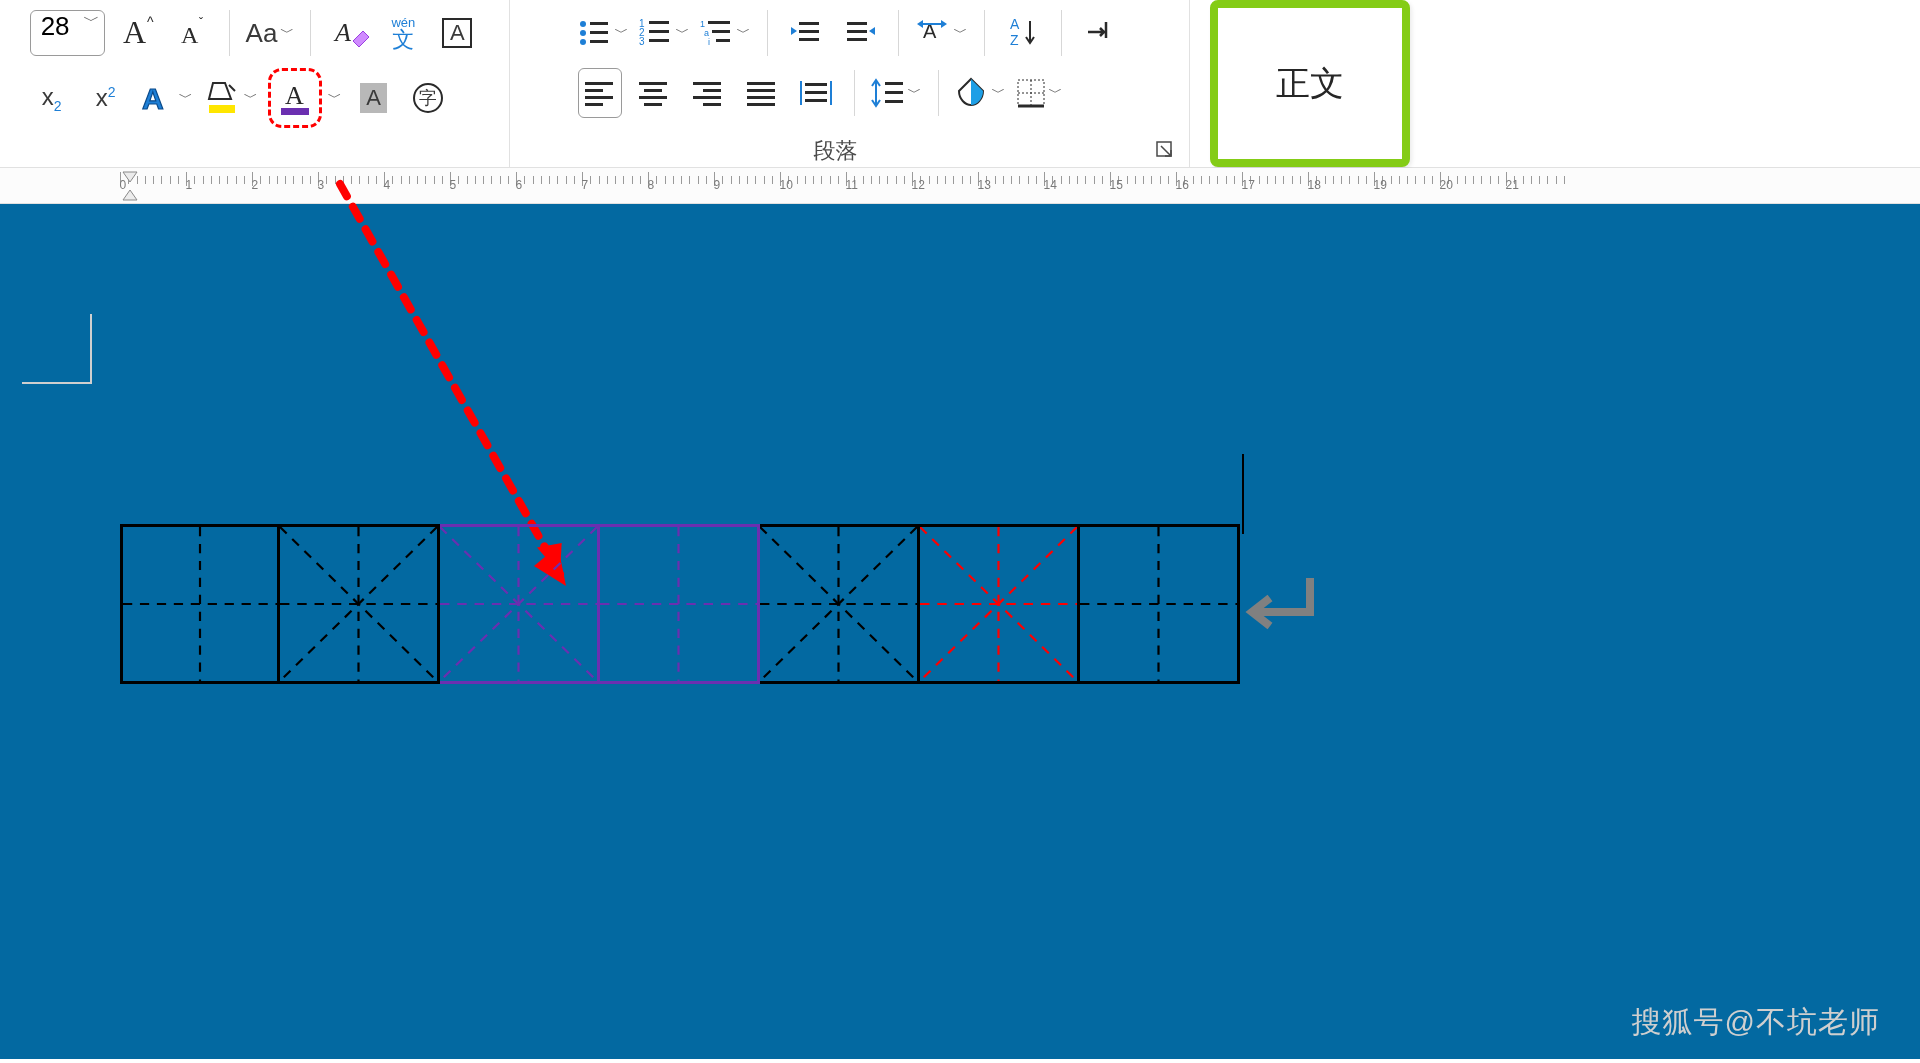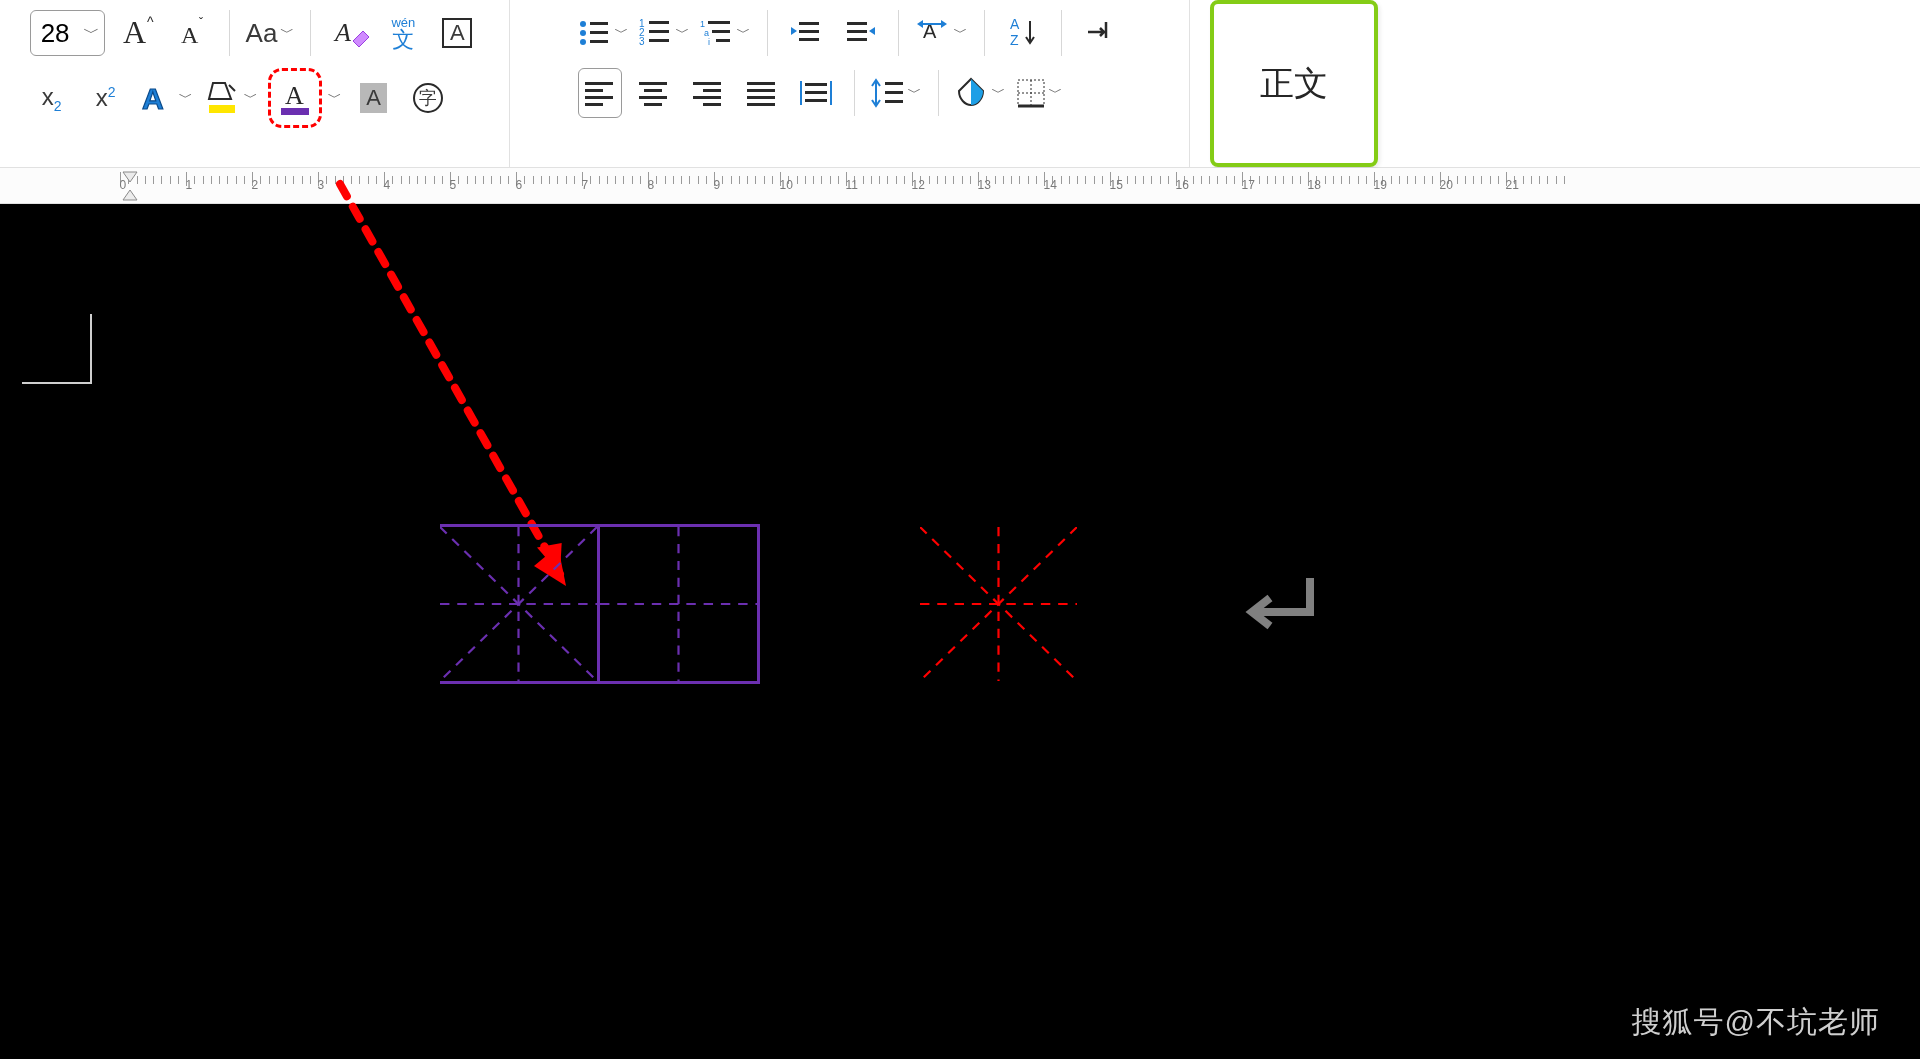--- a/index.html
+++ b/index.html
@@ -50,43 +50,42 @@
   font-size: 22px;
   color: #4a4a4a;
   padding: 0 6px 0 0;
 }
 .group-label .name { flex: 1; text-align: center; }
 .launcher { width: 22px; height: 22px; cursor: pointer; }
 
 
 .size-input {
   display: flex;
-  align-items: center;
   border: 1.5px solid #9a9a9a;
   border-radius: 6px;
   height: 46px;
   padding: 0 4px 0 10px;
   font-size: 26px;
   background: #fff;
 }
 .size-input .chev { font-size: 16px; color: #6a6a6a; margin-left: 14px; cursor: pointer; }
 
 
 .svgicon { display: block; }
 .highlighted-ctl {
   border: 3px dashed #ff0000;
   border-radius: 14px;
   padding: 2px 4px;
 }
 
 
 .gallery {
-  border: 4px solid #84cc16;
+  border: 8px solid #84cc16;
   border-radius: 8px;
-  padding: 22px 46px;
+  padding: 22px 58px;
   display: flex;
   align-items: center;
   background: #fff;
   box-shadow: 2px 2px 4px rgba(0,0,0,0.08);
   margin-left: 20px;
 }
 .gallery span { font-size: 34px; color: #262626; }
 
 
 .ruler {
@@ -122,21 +121,21 @@
 .indent-marker {
   position: absolute;
   left: 120px;
   top: 0;
 }
 
 
 .document {
   position: relative;
   height: 855px;
-  background: #000000;
+  background: #0369a1;
 }
 .page-corner {
   position: absolute;
   left: 22px;
   top: 110px;
   width: 70px;
   height: 70px;
   border-right: 2px solid #cfcfcf;
   border-bottom: 2px solid #cfcfcf;
 }
@@ -419,20 +418,27 @@
         <div class="ctl">
           <svg width="30" height="30">
               <rect x="2" y="2" width="26" height="26" fill="none" stroke="#2a2a2a" stroke-width="1" stroke-dasharray="2 2"></rect>
               <line x1="2" y1="15" x2="28" y2="15" stroke="#2a2a2a" stroke-dasharray="2 2"></line>
               <line x1="15" y1="2" x2="15" y2="28" stroke="#2a2a2a" stroke-dasharray="2 2"></line>
               <line x1="2" y1="28" x2="28" y2="28" stroke="#2a2a2a" stroke-width="3"></line>
             </svg>
           <span class="dd">﹀</span>
         </div>
       </div>
+    </div>
+    <div class="group-label">
+      <span class="name">段落</span>
+      <svg class="launcher">
+          <rect x="2" y="2" width="14" height="14" fill="none" stroke="#4a4a4a" stroke-width="1.5"></rect>
+          <path d="M6 6 L16 16 M16 10 L16 16 L10 16" stroke="#4a4a4a" stroke-width="1.5" fill="none"></path>
+        </svg>
     </div>
   </div>
 
   <div class="gallery">
     <span>正文</span>
   </div>
 </div>
 
 <div class="ruler">
   <div class="scale" id="ruler-scale">

